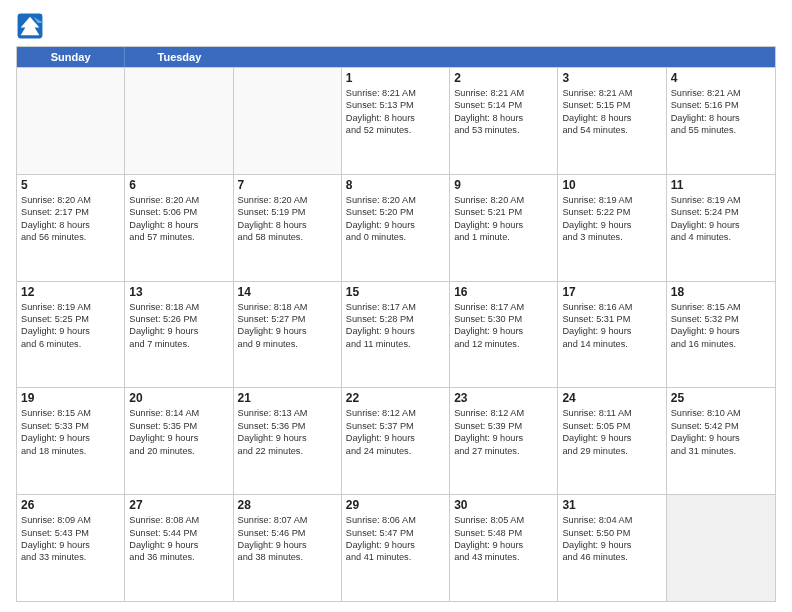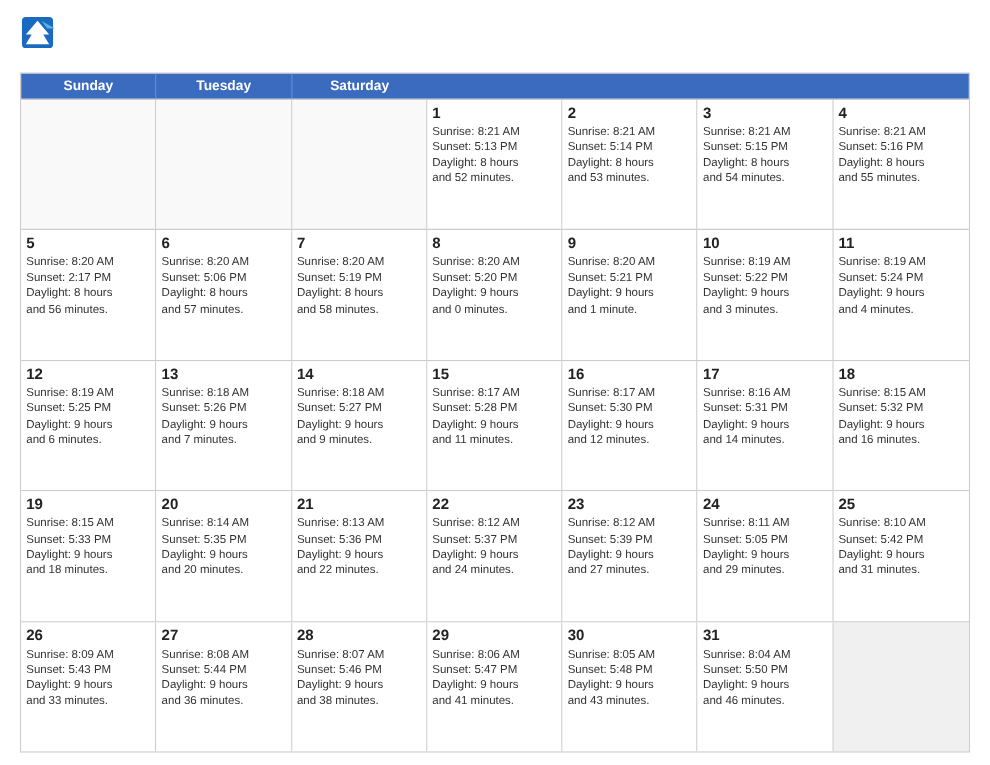--- a/index.html
+++ b/index.html
@@ -9,21 +9,20 @@
       font-family: Arial, sans-serif;
       background: #fff;
       overflow: hidden;
     }
     .page {
       width: 792px;
       height: 612px;
       padding: 12px 16px 10px 16px;
       display: flex;
       flex-direction: column;
-      gap: 12px;
     }
     .header {
       display: flex;
       align-items: flex-start;
       justify-content: space-between;
       margin-bottom: 6px;
     }
     .logo {
       display: flex;
       align-items: center;
@@ -128,21 +127,20 @@
     <div class="title-block">
       <div class="month-title"></div>
       <div class="location"></div>
     </div>
   </div>
 
   <div class="calendar">
     <div class="cal-header">
     <div class="cal-header-cell">Sunday</div>
         <div class="cal-header-cell">Tuesday</div>
-        <div class="cal-header-cell">Saturday</div>
       </div>
     <div class="cal-body">
     <div class="cal-row">
           <div class="cal-cell empty"></div>
           <div class="cal-cell empty"></div>
           <div class="cal-cell empty"></div>
           <div class="cal-cell">
             <span class="day-num">1</span>
             <span class="cell-line">Sunrise: 8:21 AM</span>
             <span class="cell-line">Sunset: 5:13 PM</span>

